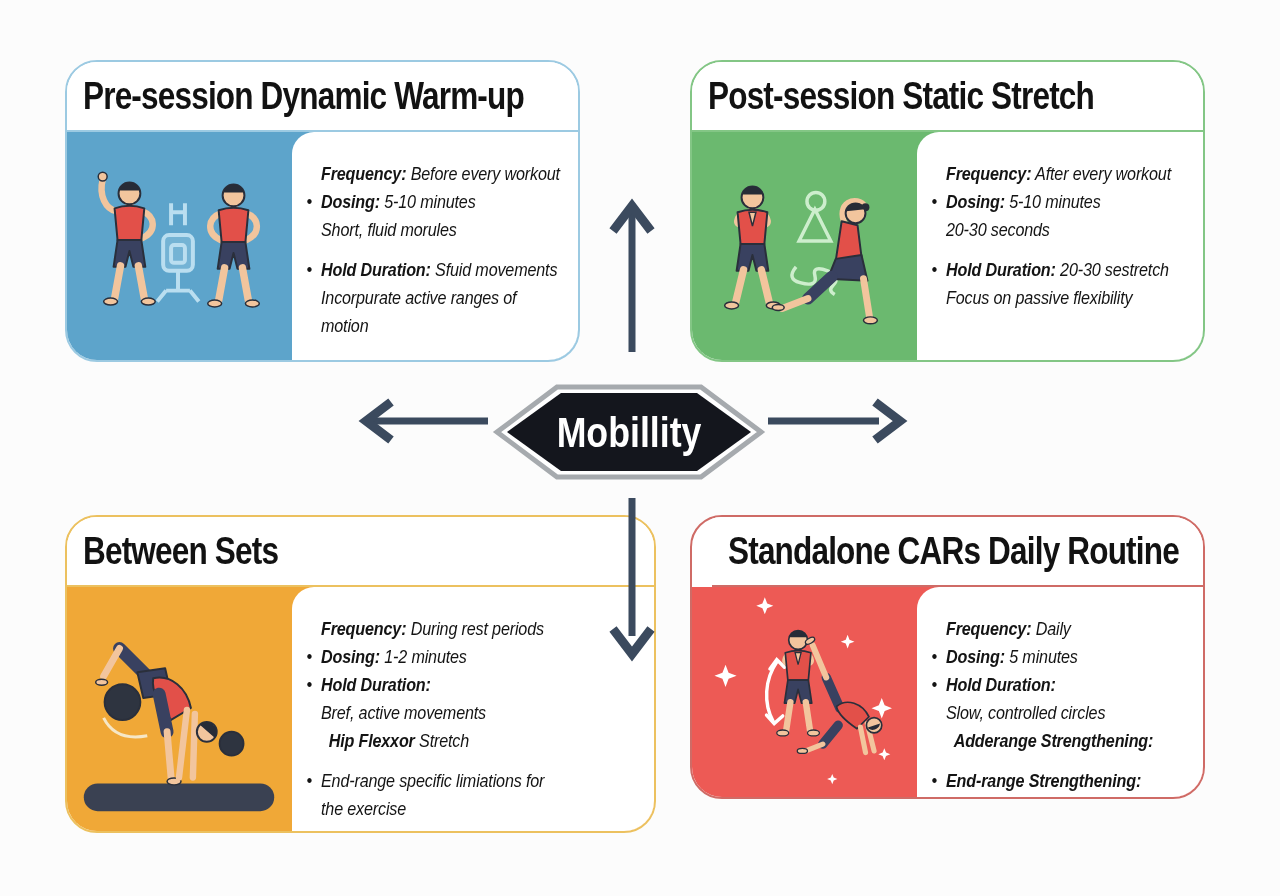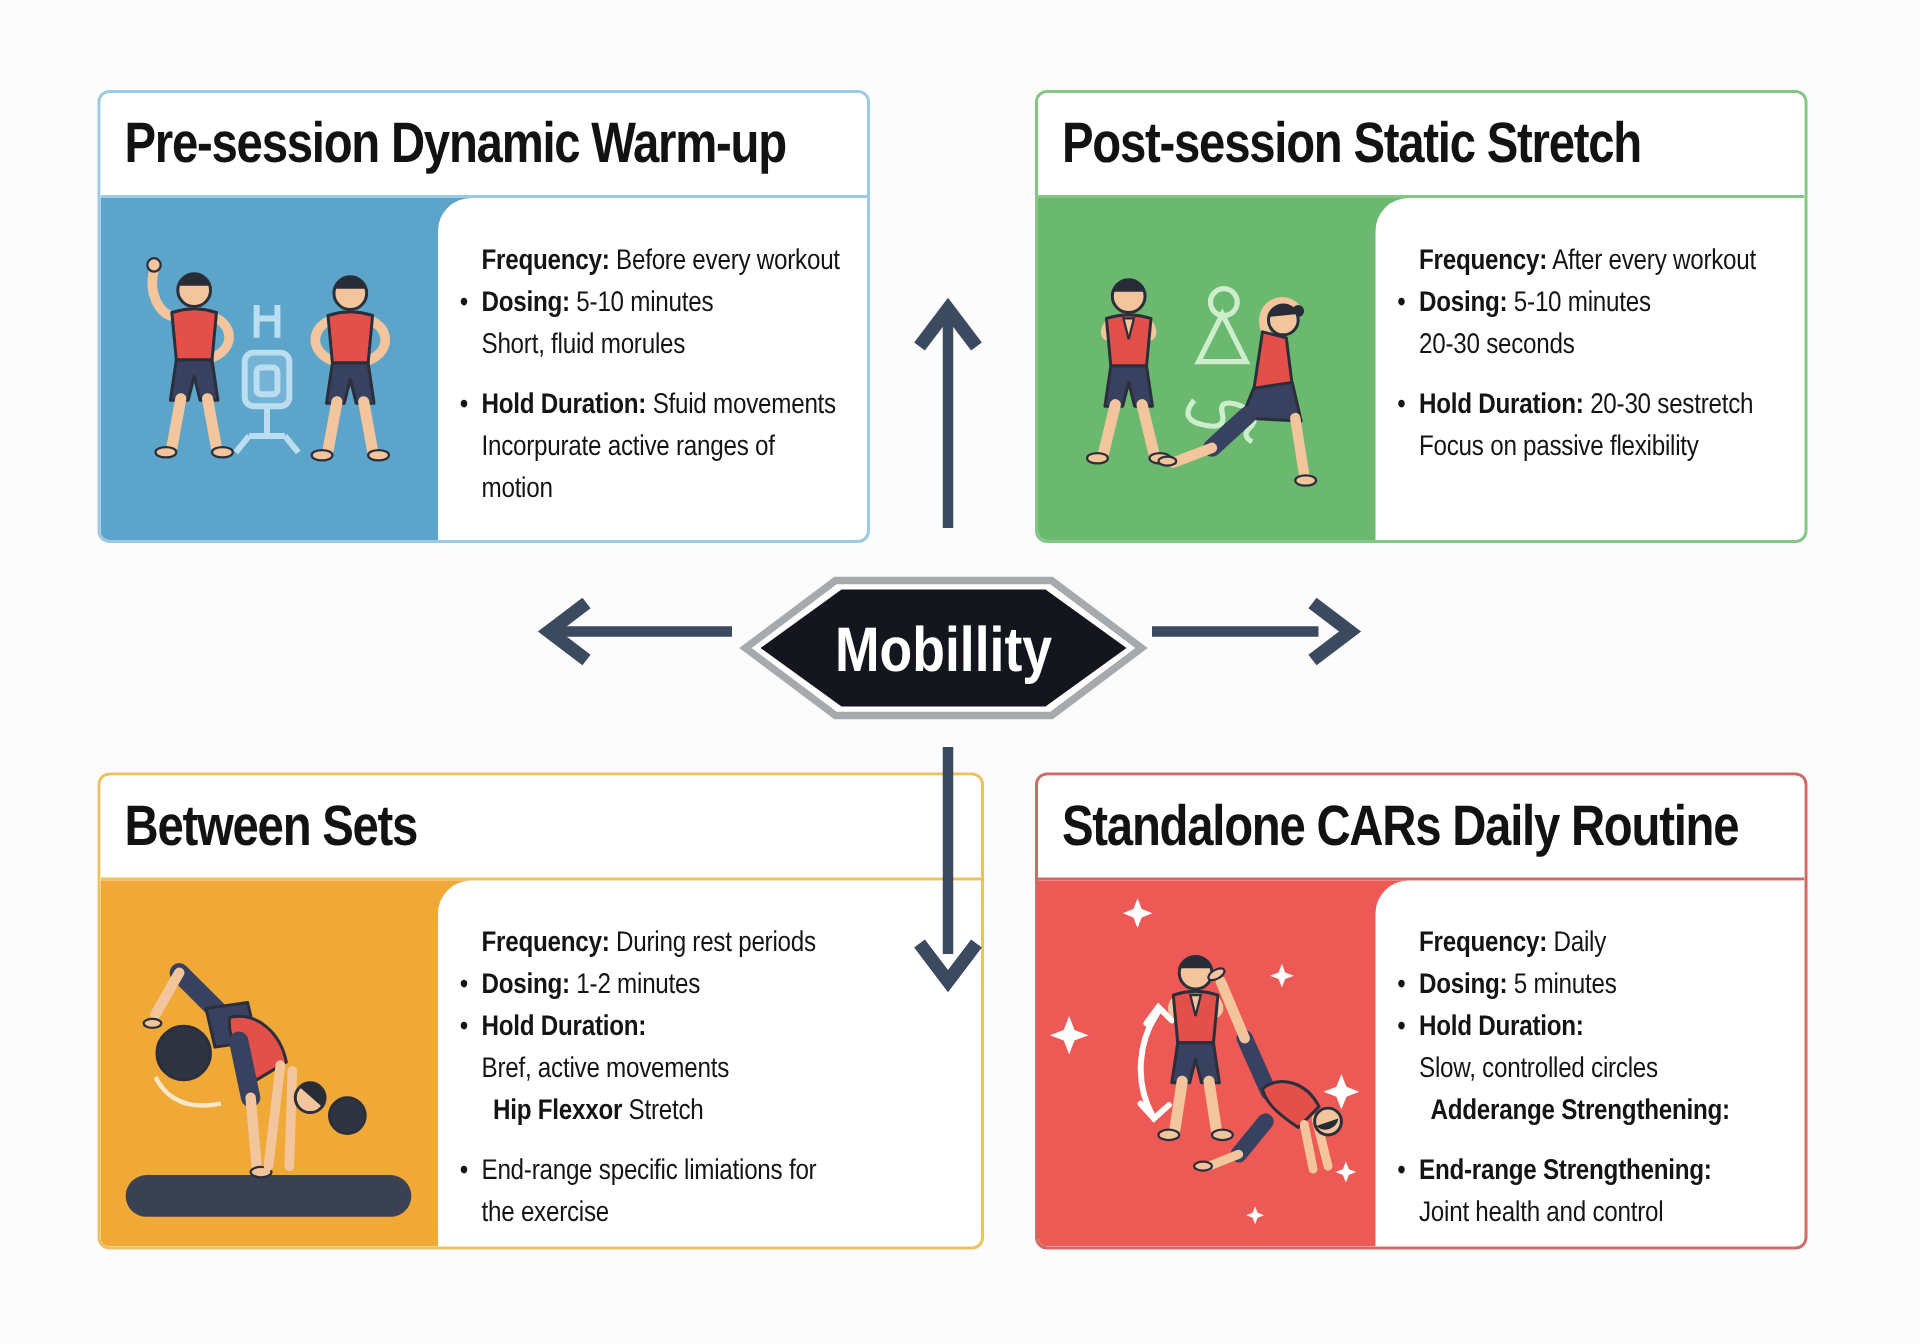--- a/index.html
+++ b/index.html
@@ -1,26 +1,26 @@
 <!DOCTYPE html>
 <html style="--arrow: #3b4a5e; --hexfill: #14161d; --hexring: #a6aaae;"><head>
 <meta charset="utf-8">
 <style>
   html,body{margin:0;padding:0;}
   body{width:1280px;height:896px;font-family:"Liberation Sans",sans-serif;}
   .stage{position:relative;width:1280px;height:896px;background:#fcfcfc;overflow:hidden;}
 
   
   .card{position:absolute;background:#fff;border:2px solid var(--border,#ccc);
-        border-radius:8px;overflow:hidden;box-sizing:border-box;}
+        border-radius:32px;overflow:hidden;box-sizing:border-box;}
   .card-title{height:70px;display:flex;align-items:center;padding-left:16px;
               border-bottom:2px solid var(--border,#ccc);box-sizing:border-box;background:#fff;}
   .tscale{font-weight:bold;font-size:38px;letter-spacing:-1px;color:#121212;
           transform:scaleX(.83);transform-origin:left center;white-space:nowrap;}
-  .card-body{position:absolute;top:70px;left:0;right:0;bottom:0;background:var(--panel,#eee);}
+  .card-body{position:absolute;top:70px;left:0;right:0;bottom:0;background:var(--panel,#eee);font-style:italic;}
   .panel{position:absolute;left:0;top:0;width:225px;height:100%;}
   .panel svg{display:block;width:100%;height:100%;}
   .textbox{position:absolute;left:225px;top:0;right:0;bottom:0;background:#fff;
            border-top-left-radius:22px;padding:28px 0 0 12px;box-sizing:border-box;}
   .lines{transform:scaleX(.85);transform-origin:left top;width:118%;
          font-size:19px;color:#141414;letter-spacing:-.2px;}
   .line{position:relative;padding-left:20px;line-height:28px;white-space:nowrap;}
   .line .dot{position:absolute;left:3px;top:0;}
   .line.gap{margin-top:12px;}
   .line.ind{padding-left:29px;}
@@ -186,21 +186,21 @@
             <div class="line has-bullet"><span class="dot">•</span><span class="b">Hold Duration:</span></div>
             <div class="line"><span>Bref, active movements</span></div>
             <div class="line ind"><span class="b">Hip Flexxor</span> <span>Stretch</span></div>
             <div class="line has-bullet gap"><span class="dot">•</span><span>End-range specific limiations for</span></div>
             <div class="line"><span>the exercise</span></div>
           </div>
       </div>
     </div>
   </div>
 
-  <div class="card" style="left: 690px; top: 515px; width: 515px; height: 318px; --panel: #ed5a55; --border: #cf6b66;">
+  <div class="card" style="left: 690px; top: 515px; width: 515px; height: 284px; padding-left: 20px; --panel: #ed5a55; --border: #cf6b66;">
     <div class="card-title">
       <span class="tscale">Standalone CARs Daily Routine</span>
     </div>
     <div class="card-body">
       <div class="panel">
         <svg viewBox="0 0 225 246">
           <g fill="#ffffff">
             <path d="M20,91 L23.6,100.4 L33,104 L23.6,107.6 L20,117 L16.4,107.6 L7,104 L16.4,100.4 Z"></path>
             <path d="M66,12 L68.8,19.2 L76,22 L68.8,24.8 L66,32 L63.2,24.8 L56,22 L63.2,19.2 Z"></path>
             <path d="M163,56 L165.2,61.8 L171,64 L165.2,66.2 L163,72 L160.8,66.2 L155,64 L160.8,61.8 Z"></path>

